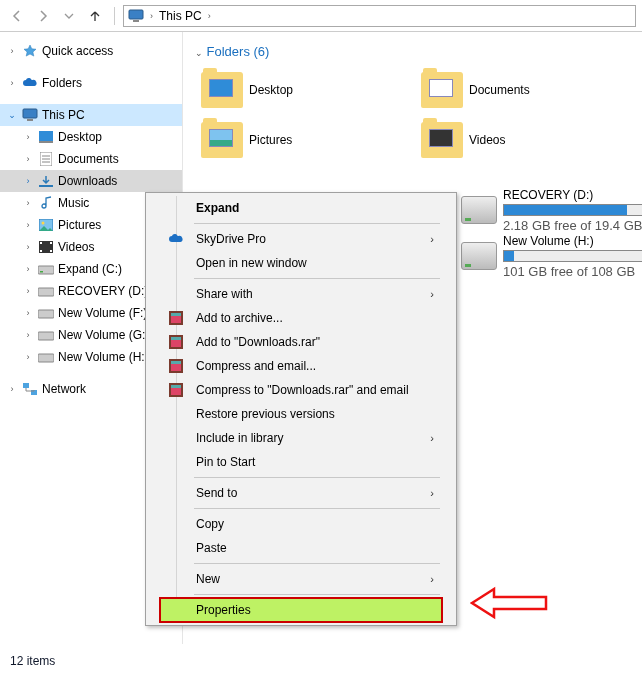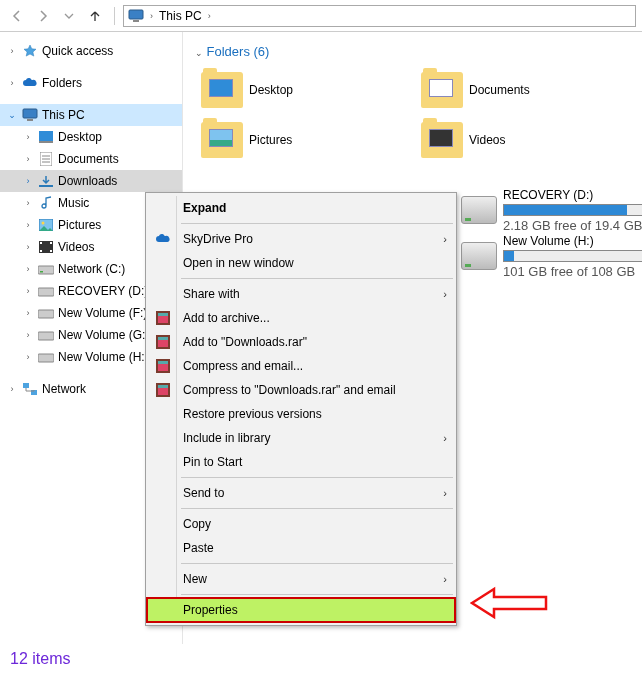--- a/index.html
+++ b/index.html
@@ -42,35 +42,35 @@
   
   .drive { width:200px; height:46px; display:flex; align-items:center; gap:6px;}
   .dvicon { width:36px; height:28px; background:linear-gradient(#eee,#bbb); border:1px solid #999; border-radius:3px; position:relative;}
   .dvicon::after{content:""; position:absolute; bottom:2px; left:3px; width:6px; height:3px; background:#5a5;}
   .dinfo { display:flex; flex-direction:column; gap:2px;}
   .dbar  { width:140px; height:12px; border:1px solid #888; background:#eee;}
   .dbar .fill{ height:100%; background:#2d89d6;}
   .dfree { font-size:13px; color:#555;}
 
   
-  .ctx { position:absolute; left:145px; top:192px; width:312px; background:#f2f2f2; border:1px solid #a0a0a0; box-shadow:2px 2px 4px rgba(0,0,0,.25); padding:3px 1px;}
+  .ctx { position:absolute; left:145px; top:192px; width:312px; background:#f2f2f2; border:1px solid #a0a0a0; box-shadow:2px 2px 4px rgba(0,0,0,.25); padding:3px 14px;}
   .citem { height:24px; display:flex; align-items:center; padding-left:36px; position:relative; font-size:12px; cursor:default;}
   .citem.bold { font-weight:600;}
   .citem .cico { position:absolute; left:8px; width:16px; height:16px; display:flex; align-items:center; justify-content:center;}
   .citem .more { position:absolute; right:8px; font-size:11px; color:#333;}
   .citem.hi { background:#bef264; outline:2px solid #c00; outline-offset:-1px;}
   .csep { height:1px; background:#c8c8c8; margin:3px 2px 3px 34px;}
 
   .ctx::before{ content:""; position:absolute; left:30px; top:3px; bottom:3px; width:1px; background:#d5d5d5;}
 
   
   .arrow { position:absolute; left:470px; top:586px; }
 
   
-  .status { position:absolute; left:10px; bottom:6px; font-size:16px; color:#6d28d9;}
+  .status { position:absolute; left:10px; bottom:6px; font-size:12px; color:#0f172a;}
 
   
   svg { display:block; }
 </style>
 </head>
 <body>
 
 <div class="toolbar">
   <div class="tbtn">
     <svg width="14" height="14" viewBox="0 0 14 14">
@@ -205,21 +205,21 @@
       <span>Videos</span>
     </div>
     <div class="titem sub">
       <span class="chev">›</span>
       <span class="ico">
           <svg width="16" height="12">
             <rect y="3" width="16" height="8" rx="1" fill="#ccc" stroke="#888"></rect>
             <rect x="2" y="8" width="3" height="1.5" fill="#4a4"></rect>
           </svg>
         </span>
-      <span>Network (C:)</span>
+      <span>Expand (C:)</span>
     </div>
     <div class="titem sub">
       <span class="chev">›</span>
       <span class="ico">
           <svg width="16" height="12">
             <rect y="3" width="16" height="8" rx="1" fill="#ccc" stroke="#888"></rect>
           </svg>
         </span>
       <span>RECOVERY (D:)</span>
     </div>

